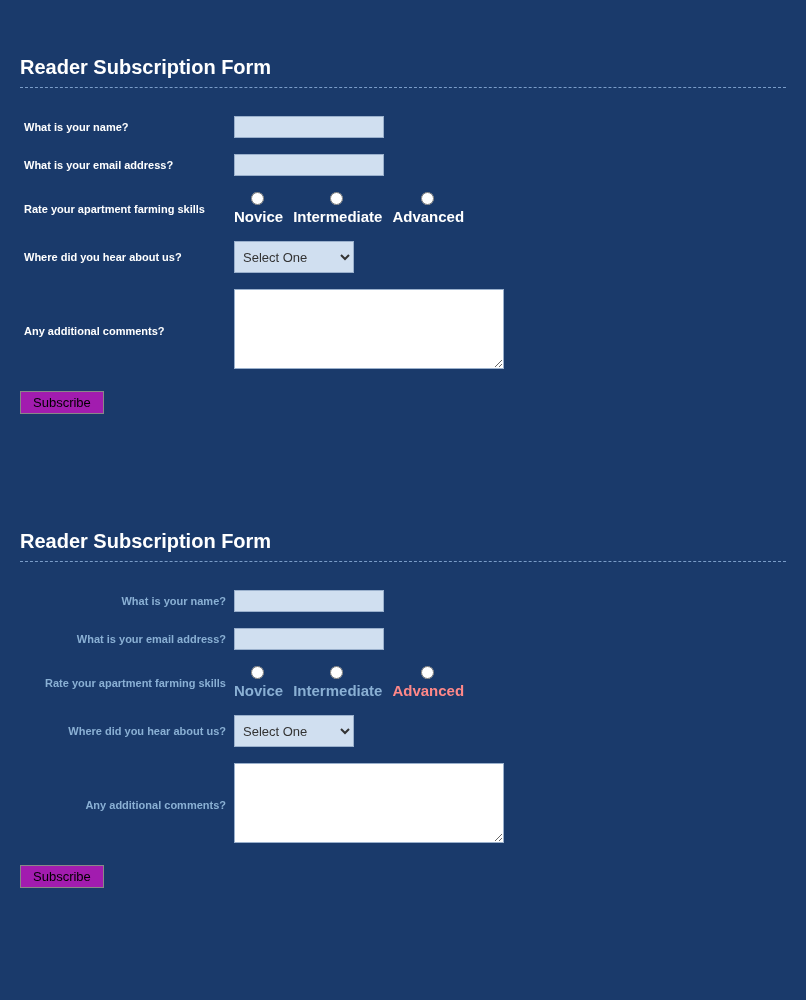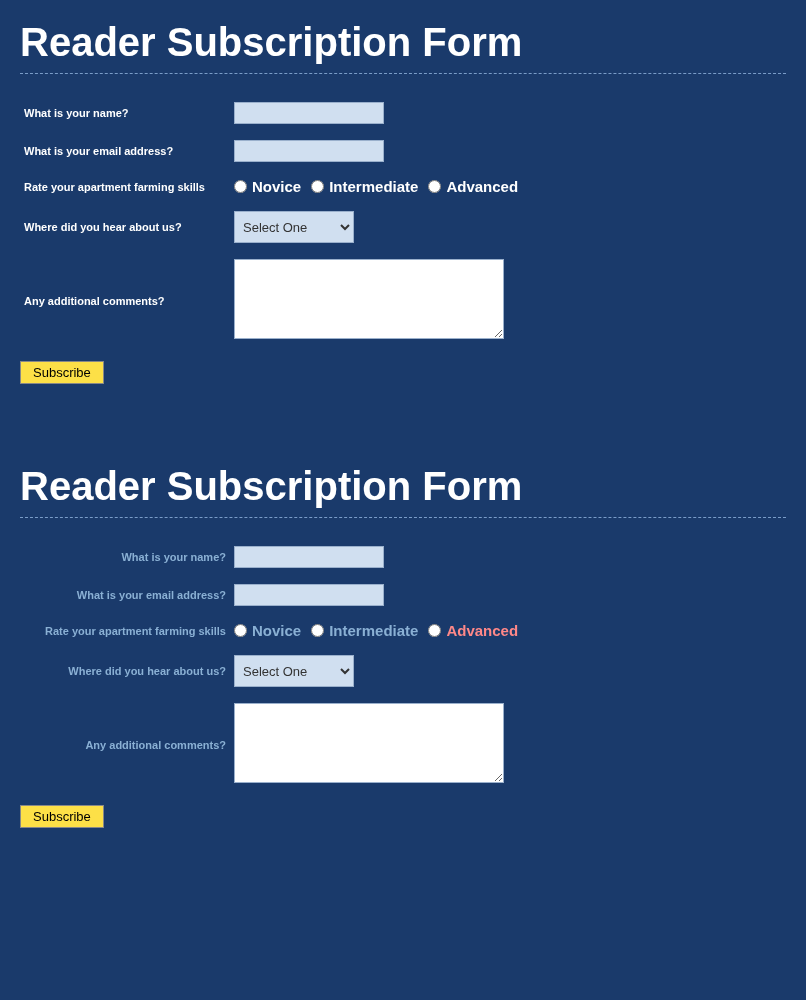--- a/index.html
+++ b/index.html
@@ -14,25 +14,26 @@
       color: #ffffff;
       width: 806px;
       min-height: 1000px;
     }
 
     .form-section {
       padding: 20px 20px 30px 20px;
     }
 
     .form-title {
-      font-size: 40px;
+      font-size: 20px;
       font-weight: bold;
       color: #ffffff;
       margin-bottom: 8px;
       font-family: Arial, sans-serif;
+      margin-top: 36px;
     }
 
     .form-divider {
       border: none;
       border-top: 1px dashed #7a9cc8;
       margin-bottom: 20px;
     }
 
     .form-table {
       width: 100%;
@@ -91,20 +92,21 @@
     }
 
     .radio-group.muted {
       color: #8ab0d4;
     }
 
     .radio-label {
       display: flex;
       align-items: center;
       gap: 3px;
+      flex-direction: column;
     }
 
     select {
       background-color: #d0dff0;
       border: 1px solid #9ab0cc;
       padding: 2px 4px;
       font-size: 13px;
       height: 32px;
       width: 120px;
       color: #333;
@@ -113,21 +115,21 @@
     textarea {
       background-color: #ffffff;
       border: 1px solid #9ab0cc;
       width: 270px;
       height: 80px;
       font-size: 13px;
       resize: both;
     }
 
     .subscribe-btn {
-      background-color: #fde047;
+      background-color: #a21caf;
       border: 1px solid #888;
       padding: 3px 12px;
       font-size: 13px;
       cursor: pointer;
       margin-top: 10px;
     }
 
     .section-gap {
       height: 30px;
     }

